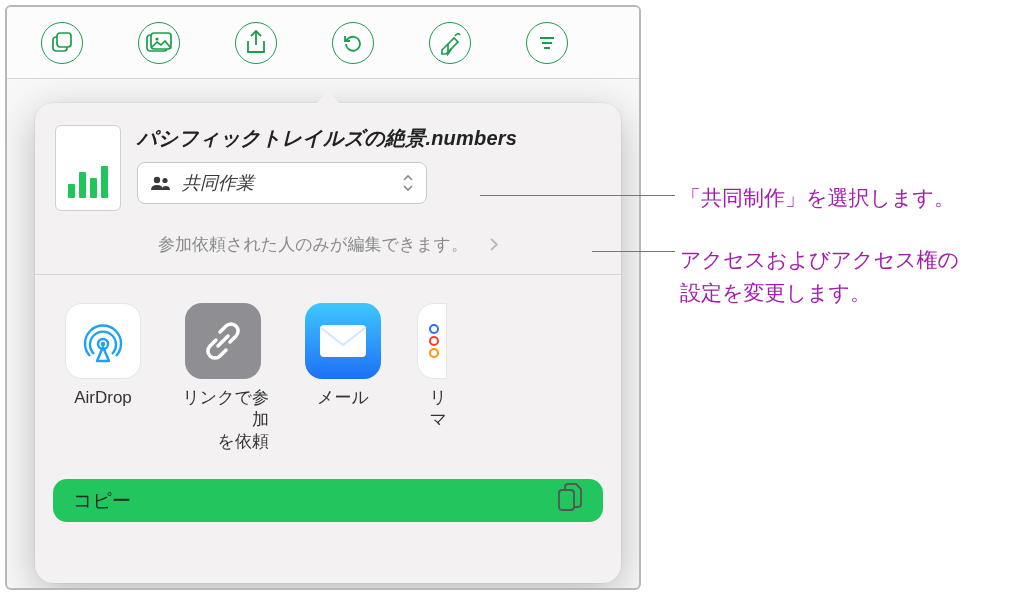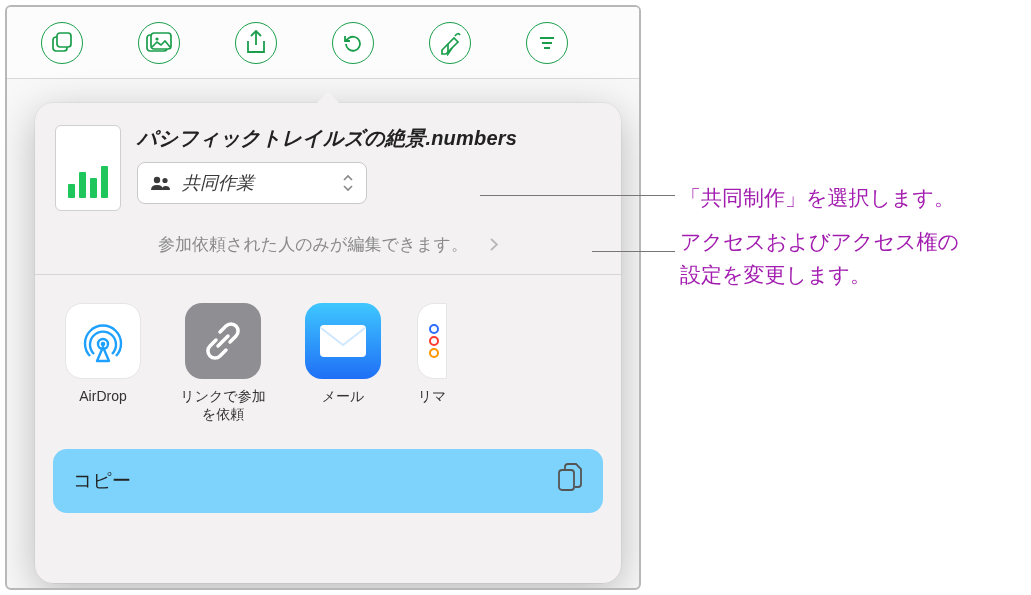--- a/index.html
+++ b/index.html
@@ -71,21 +71,21 @@
   .doc-icon .bars span { width: 7px; background: #1ec65b; border-radius: 1px; }
   .hdr-col { flex: 1; font-style: italic; }
   .file-title {
     font-size: 20px;
     font-weight: 700;
     color: #222;
     margin-bottom: 10px;
     letter-spacing: 0.2px;
   }
   .collab-select {
-    width: 230px;
+    width: 290px;
     height: 42px;
     border: 1px solid #c9c9c9;
     border-radius: 8px;
     background: #fff;
     display: flex;
     align-items: center;
     padding: 0 12px;
     gap: 10px;
     color: #3a3a3a;
     font-size: 18px;
@@ -119,40 +119,40 @@
     gap: 8px;
     flex: 0 0 auto;
   }
   .app-icon {
     width: 76px; height: 76px;
     border-radius: 17px;
     display: flex; align-items: center; justify-content: center;
     position: relative;
   }
   .app-label {
-    font-size: 14px;
+    font-size: 17px;
     color: #333;
-    text-align: center;
+    text-align: right;
     line-height: 1.3;
     white-space: pre-line;
   }
   .airdrop { background: #fff; border: 1px solid #e6e6e6; }
   .messages { background: linear-gradient(#5ff777,#06c717); }
   .mail { background: linear-gradient(#3fc7ff,#1f6ff6); }
   .link-invite { background: #8e8e93; }
   .reminders {
     background: #fff; border: 1px solid #e6e6e6;
     width: 38px; border-radius: 17px 0 0 17px;
   }
   .reminders-wrap { width: 38px; }
   .action-row {
     margin: 16px 18px 0 18px;
-    background: #7dd3fc;
+    background: #22c55e;
     border-radius: 14px;
-    height: 64px;
+    height: 43px;
     display: flex;
     align-items: center;
     padding: 0 20px;
     font-size: 19px;
     color: #222;
     font-family: Liberation Mono, monospace;
   }
   .action-row .copy-icon { margin-left: auto; color: #555; }
 
   
@@ -316,14 +316,14 @@
         </svg>
       </span>
     </div>
   </div>
 </div>
 
 <div class="callout-line" style="left:480px; top:195px; width:195px;"></div>
 <div class="callout-line" style="left:592px; top:251px; width:83px;"></div>
 
 <div class="callout" style="left:680px; top:182px; white-space:pre-line;">「共同制作」を選択します。</div>
-<div class="callout" style="left:680px; top:226px; white-space:pre-line;">アクセスおよびアクセス権の
+<div class="callout" style="left:680px; top:244px; white-space:pre-line;">アクセスおよびアクセス権の
 設定を変更します。</div>
 
 </body></html>

